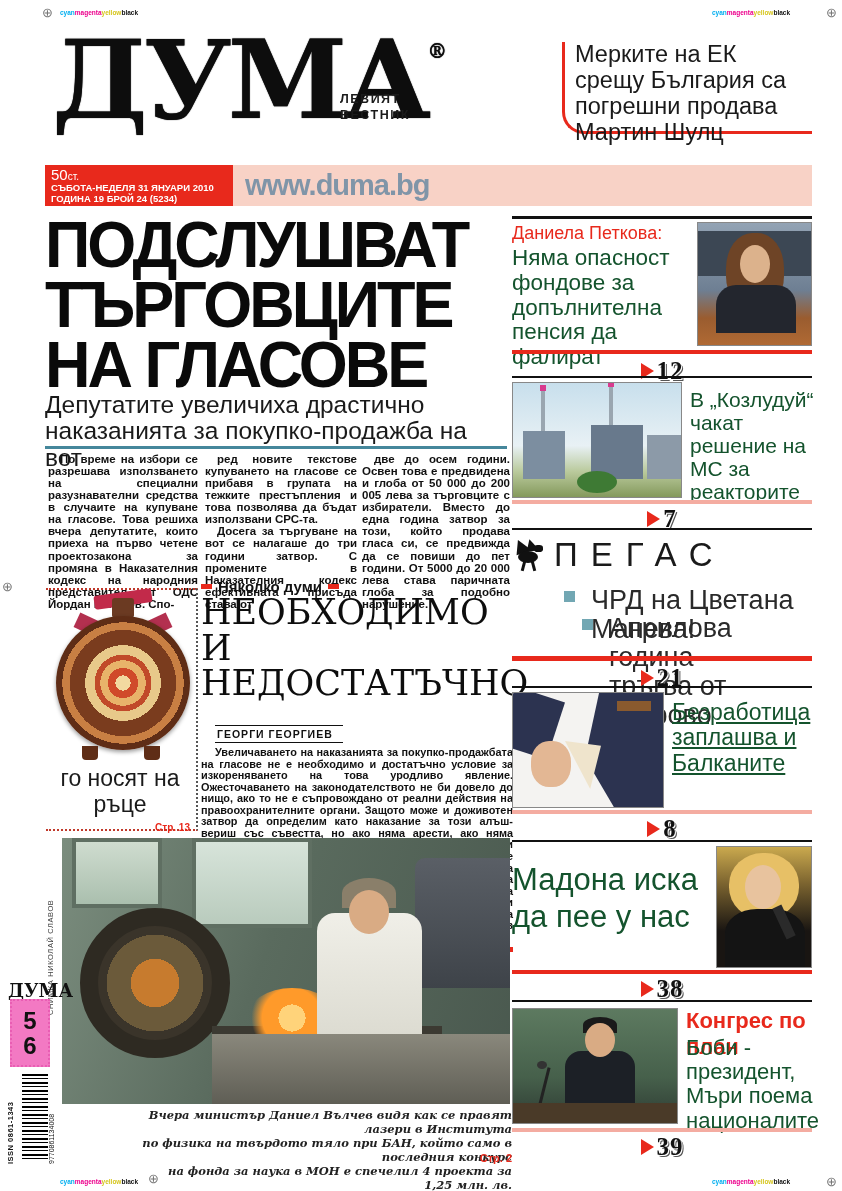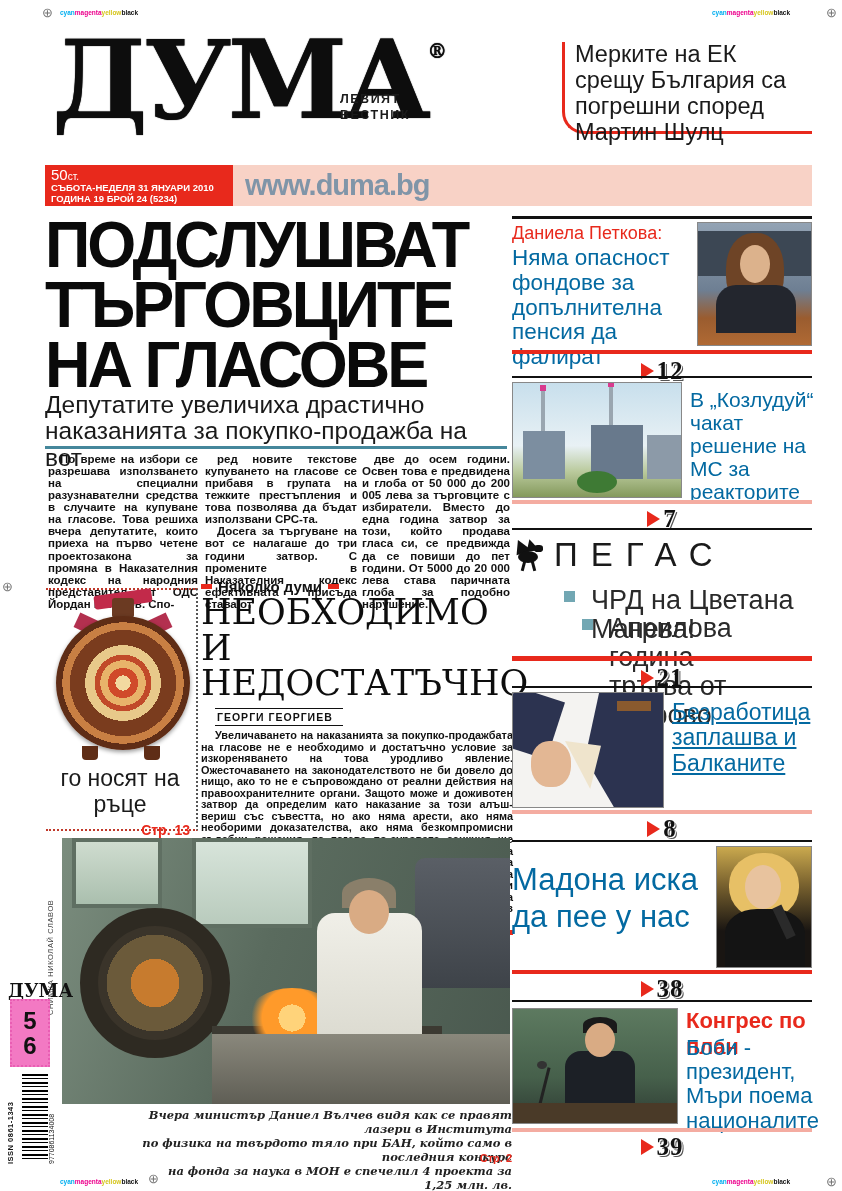--- a/index.html
+++ b/index.html
@@ -66,29 +66,29 @@
   .flask-strap3 { position:absolute; left:104px; top:26px; width:20px; height:16px; background:#b3304f; transform:rotate(-25deg); }
   .flask-body { position:absolute; left:10px; top:26px; width:134px; height:134px; border-radius:50%;
     background:radial-gradient(circle at 50% 50%,
       #f2d9a0 0 8%, #d04a2a 8% 16%, #e8b36a 16% 24%, #c14a2a 24% 30%,
       #e8c98a 30% 40%, #7a3c1e 40% 56%, #c87f43 56% 64%, #5f2d16 64% 72%,
       #a05a2e 72% 84%, #4f2513 84% 100%);
     box-shadow:0 2px 4px rgba(0,0,0,.4); }
   .flask-leg { position:absolute; top:156px; width:16px; height:14px; background:#5f2d16; border-radius:0 0 4px 4px; }
   .flaskcap { position:absolute; left:0; top:176px; width:148px; text-align:center;
     font-size:23px; line-height:1.12; color:#1a1a1a; }
-  .flaskpg { position:absolute; right:6px; top:232px; color:#e8291c; font-size:14px; font-weight:bold; }
+  .flaskpg { position:absolute; right:6px; top:232px; color:#e8291c; font-size:10px; font-weight:bold; }
 
   
   .oped { position:absolute; left:201px; top:578px; width:312px; }
   .rubric { display:flex; align-items:center; gap:6px; font-size:15px; font-weight:bold; color:#111; }
   .rsq { width:11px; height:5px; background:#e8291c; display:inline-block; }
   .ohl { font-family:"DejaVu Serif", serif; font-size:35px; line-height:1.02;
     color:#0d0d0d; letter-spacing:0; }
-  .author { display:inline-block; margin:6px 0 4px 14px; font-size:10.5px; font-weight:bold;
+  .author { display:inline-block; margin:23px 0 4px 14px; font-size:10.5px; font-weight:bold;
     letter-spacing:1px; border-top:1.5px solid #111; border-bottom:1.5px solid #111; padding:2px 10px 2px 2px; }
   .obody { font-size:10.9px; line-height:1.06; font-weight:bold; text-align:justify; color:#111; }
   .obody p { text-indent:14px; }
   .oredbar { margin-top:4px; height:5px; background:#e8291c; width:100%; }
 
   
   .labphoto { position:absolute; left:62px; top:838px; width:448px; height:266px;
     background:linear-gradient(110deg,#7b8d7e 0%, #5a6b5e 45%, #49584e 100%); overflow:hidden; }
   .lab-window { position:absolute; left:130px; top:0; width:120px; height:90px;
     background:linear-gradient(#d7e4da,#b9cbbd); border:4px solid #5f6f62; }
@@ -117,21 +117,21 @@
   .cappg { position:absolute; left:140px; top:1152px; width:372px; text-align:right;
     color:#e8291c; font-size:11px; font-weight:bold; }
 
   
   .sb-rule { position:absolute; left:512px; width:300px; }
   .black3 { height:3px; background:#111; }
   .black1 { height:1.5px; background:#111; }
   .red3 { height:4px; background:#e8291c; }
   .pink3 { height:4px; background:#f4aca1; }
   .kicker { color:#e8291c; font-size:18px; }
-  .sb-hl { font-size:22.5px; line-height:1.1; color:#0369a1; }
+  .sb-hl { font-size:22.5px; line-height:1.1; color:#14532d; }
   .pgrow { position:absolute; left:512px; width:300px; text-align:center; font-size:0; }
   .arrow { display:inline-block; width:0; height:0; border-left:13px solid #e8291c;
     border-top:8px solid transparent; border-bottom:8px solid transparent; vertical-align:middle; margin-right:3px; }
   .pgnum { display:inline-block; font-family:Liberation Serif, serif; font-size:25px; font-weight:bold;
     color:#111; vertical-align:middle; letter-spacing:1px; text-shadow:1px 1px 0 #fff, 2px 2px 0 #555; }
   .sb-photo { position:absolute; overflow:hidden; border:1px solid #888; }
   
   .pk-bg { width:100%; height:100%; background:linear-gradient(#93a3b4 0%, #6e7f93 55%, #9a5c2f 78%, #b06a34 100%); }
   .pk-screen { position:absolute; left:0; top:8px; width:115px; height:45px; background:#3c4754; }
   .pk-hair { position:absolute; left:28px; top:10px; width:58px; height:78px; border-radius:45%; background:#6e4426; }
@@ -213,21 +213,21 @@
   <span class="cmyk" style="left:712px; top:1178px;"><span class="c">cyan</span><span class="m">magenta</span><span class="y">yellow</span><span class="k">black</span></span>
   <span class="reg" style="left:826px; top:1175px;">⊕</span>
 
   <div class="logo"><span>ДУМА</span><sup>®</sup></div>
   <div class="tagline">
     <div>ЛЕВИЯТ</div>
     <div>ВЕСТНИК</div>
   </div>
   <div class="mh-teaser-wrap">
     <div class="mh-teaser" style="position:relative; left:0; top:0;">
-      <div class="mh-teaser-text">Мерките на ЕК срещу България са погрешни според Мартин Шулц</div>
+      <div class="mh-teaser-text">Мерките на ЕК срещу България са погрешни продава Мартин Шулц</div>
     </div>
     <div class="mh-page">Стр. 3</div>
   </div>
 
   <div class="datebar">
     <div class="pricebox">
       <div class="price"><span>50</span><small>ст.</small></div>
       <div class="pdate">СЪБОТА-НЕДЕЛЯ 31 ЯНУАРИ 2010</div>
       <div class="pissue">ГОДИНА 19 БРОЙ 24 (5234)</div>
     </div>

